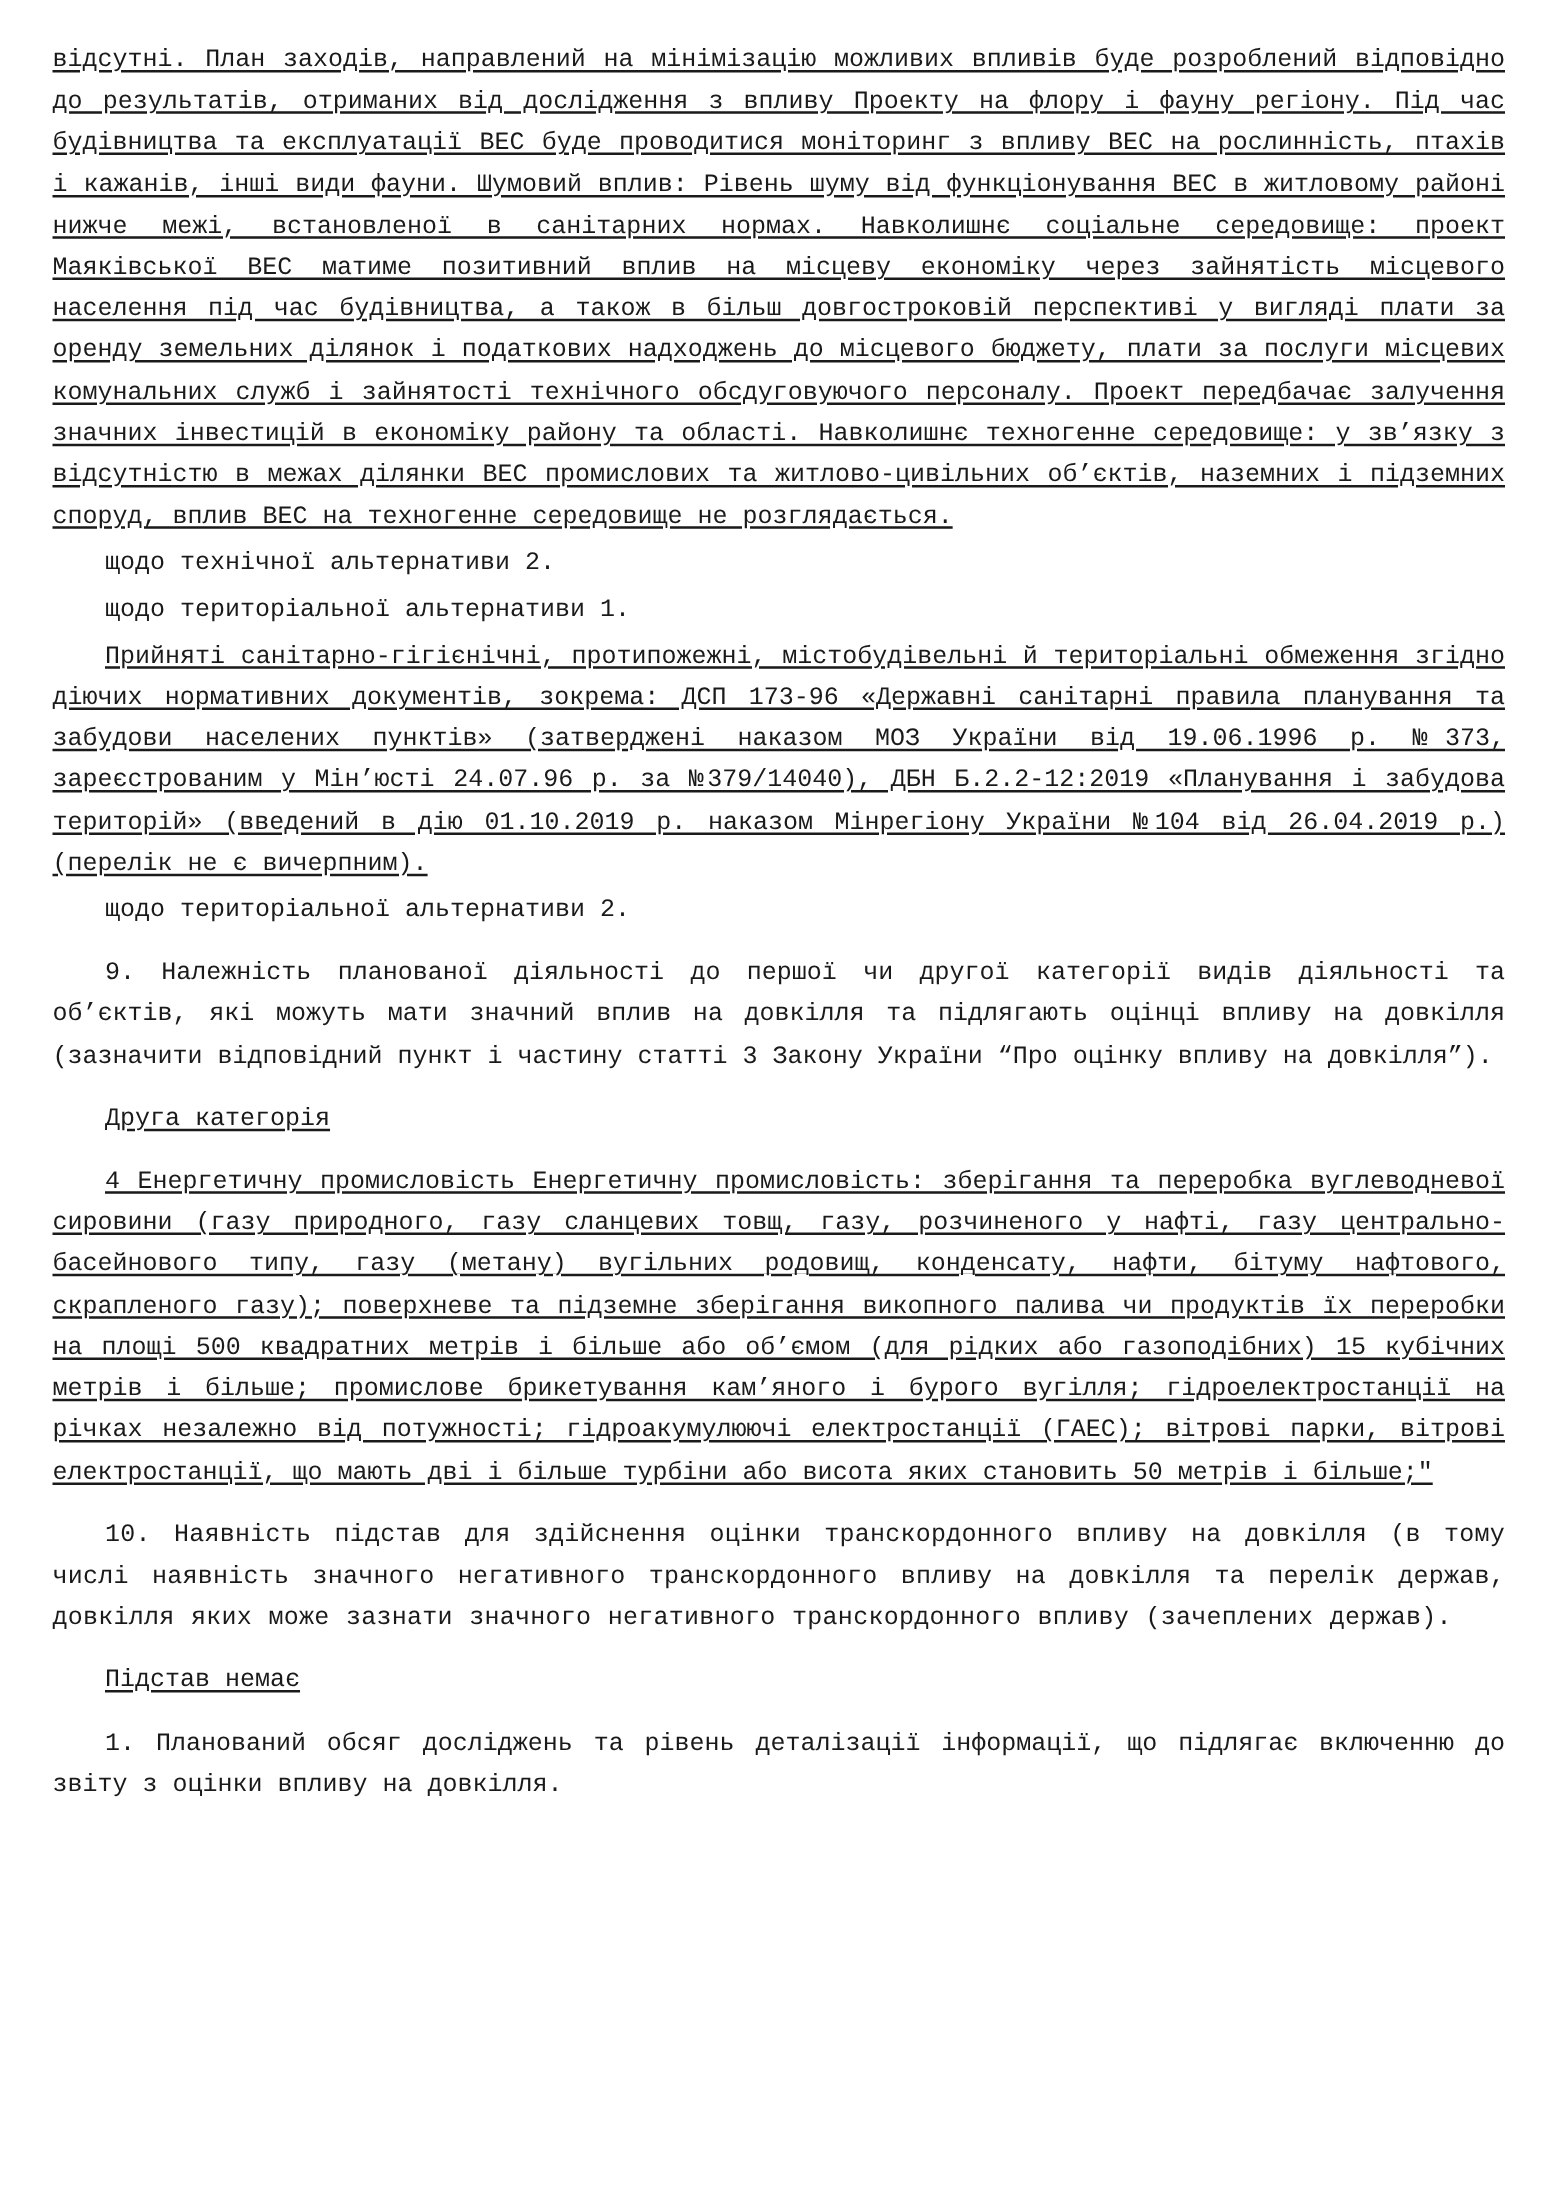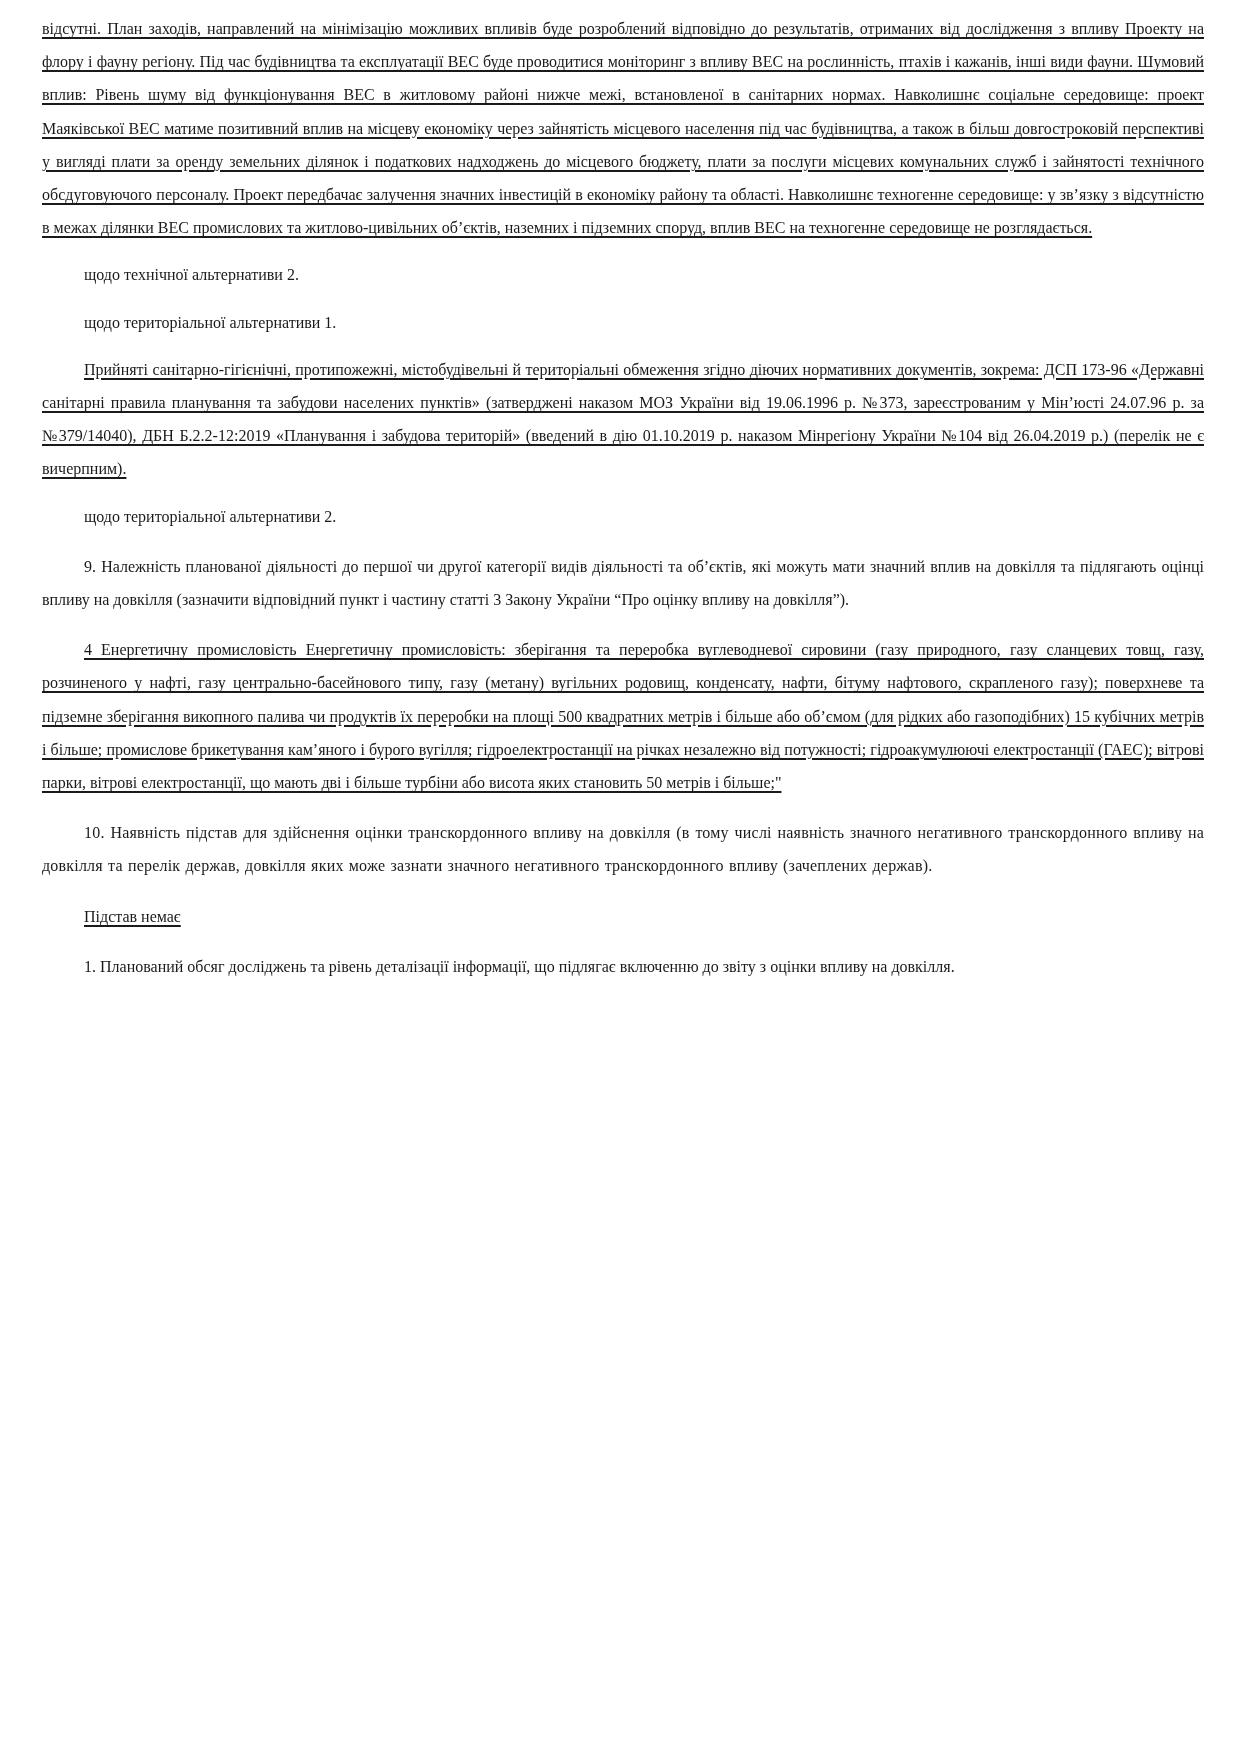--- a/index.html
+++ b/index.html
@@ -9,34 +9,34 @@
   }
   body {
     width: 1240px;
     height: 1755px;
     overflow: hidden;
     position: relative;
   }
   .page {
     position: absolute;
     left: 42px;
-    top: 12px;
+    top: 32px;
     width: 1162px;
-    font-family: Liberation Serif, serif;
-    font-size: 16px;
+    font-family: Liberation Mono, monospace;
+    font-size: 20px;
     color: #1a1a1a;
     line-height: 33.2px;
   }
   .para {
     margin: 0;
     text-align: justify;
     text-align-last: left;
   }
   .indent { text-indent: 42px; }
-  .gap-sm { margin-top: 14px; }
+  .gap-sm { margin-top: 4px; }
   .gap-md { margin-top: 17px; }
   .u {
     text-decoration: underline;
     text-decoration-thickness: 2px;
     text-underline-offset: 3px;
   }
   .wide { letter-spacing: 0.2px; word-spacing: 1px; }
 </style>
 </head>
 <body>
@@ -61,20 +61,23 @@
 
   <p class="para indent gap-sm">
     <span>щодо територіальної альтернативи 2.</span>
   </p>
 
 
   <p class="para indent gap-md">
     <span>9. Належність планованої діяльності до першої чи другої категорії видів діяльності та об’єктів, які можуть мати значний вплив на довкілля та підлягають оцінці впливу на довкілля (зазначити відповідний пункт і частину статті 3 Закону України “Про оцінку впливу на довкілля”).</span>
   </p>
 
+  <p class="para indent gap-md">
+    <span class="u">Друга категорія</span>
+  </p>
 
   <p class="para indent gap-md">
     <span class="u">4 Енергетичну промисловість Енергетичну промисловість: зберігання та переробка вуглеводневої сировини (газу природного, газу сланцевих товщ, газу, розчиненого у нафті, газу центрально-басейнового типу, газу (метану) вугільних родовищ, конденсату, нафти, бітуму нафтового, скрапленого газу); поверхневе та підземне зберігання викопного палива чи продуктів їх переробки на площі 500 квадратних метрів і більше або об’ємом (для рідких або газоподібних) 15 кубічних метрів і більше; промислове брикетування кам’яного і бурого вугілля; гідроелектростанції на річках незалежно від потужності; гідроакумулюючі електростанції (ГАЕС); вітрові парки, вітрові електростанції, що мають дві і більше турбіни або висота яких становить 50 метрів і більше;"</span>
   </p>
 
   <p class="para indent gap-md wide">
     <span>10. Наявність підстав для здійснення оцінки транскордонного впливу на довкілля (в тому числі наявність значного негативного транскордонного впливу на довкілля та перелік держав, довкілля яких може зазнати значного негативного транскордонного впливу (зачеплених держав).</span>
   </p>
 
   <p class="para indent gap-md">

